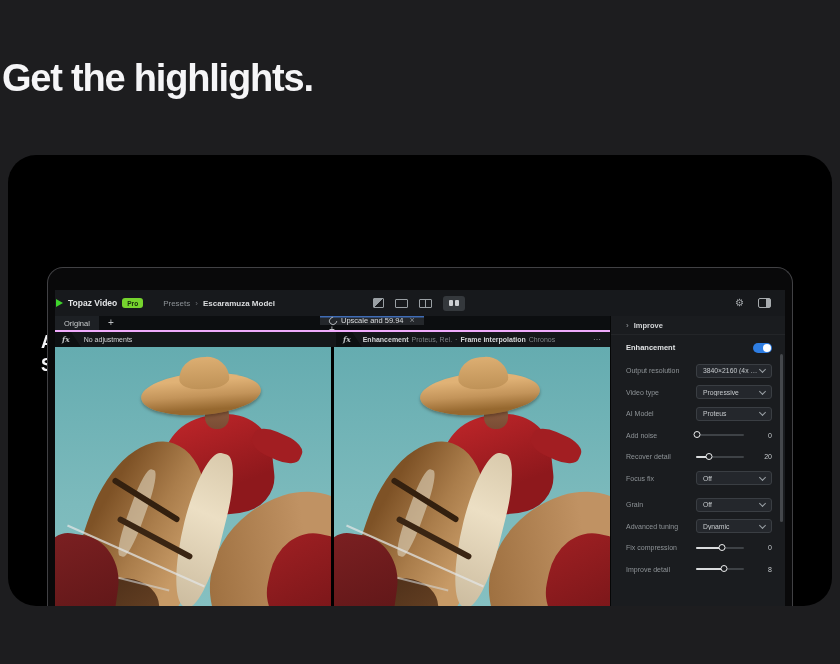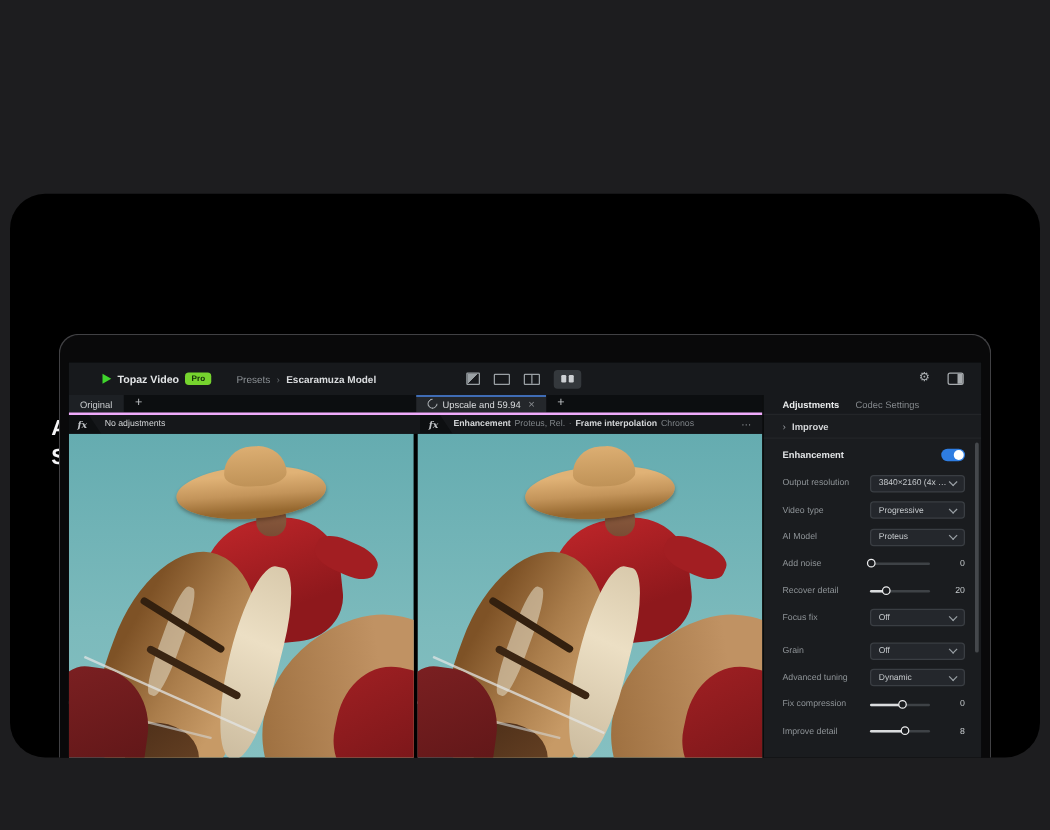--- a/index.html
+++ b/index.html
@@ -12,21 +12,21 @@
         border-radius:28px;overflow:hidden;}
   .card-text{position:absolute;left:33px;top:176px;margin:0;font-size:17.5px;font-weight:700;
              line-height:23px;color:#f5f5f7;letter-spacing:.1px;}
   
   .device{position:absolute;left:39px;top:112px;width:746px;height:340px;background:#09090a;
           border:1px solid #414144;border-bottom:none;border-radius:16px 16px 0 0;box-sizing:border-box;}
   .screen{position:absolute;left:7px;right:7px;top:22px;bottom:0;background:#0f1113;overflow:hidden;
           font-size:8px;color:#c9ccce;}
   
   .topbar{position:relative;height:26px;background:#17191c;display:flex;align-items:center;}
-  .brand{display:flex;align-items:center;gap:5px;padding-left:27px;}
+  .brand{display:flex;align-items:center;gap:5px;padding-left:1px;}
   .play-logo{width:0;height:0;border-left:7px solid #3fd42c;border-top:4.5px solid transparent;
              border-bottom:4.5px solid transparent;}
   .app-name{font-size:8.5px;color:#e2e4e6;font-weight:700;}
   .pro-badge{background:#76d42e;color:#142b0a;font-size:6.5px;font-weight:700;
              padding:1.5px 5px;border-radius:3px;}
   .breadcrumb{display:flex;align-items:center;gap:5px;margin-left:20px;font-size:8px;}
   .bc-root{color:#8d9296;}
   .bc-sep{color:#6a6e72;}
   .bc-current{color:#dadcde;font-weight:700;}
   .viewmodes{position:absolute;left:318px;top:0;height:100%;display:flex;align-items:center;gap:11px;}
@@ -42,21 +42,21 @@
   .gear{font-size:10px;color:#a7abae;line-height:1;}
   .panel-toggle{width:11px;height:8px;border:1px solid #a7abae;border-radius:2px;position:relative;}
   .panel-toggle::after{content:"";position:absolute;right:0;top:0;width:4px;height:8px;background:#a7abae;}
   
   .main{display:flex;height:calc(100% - 26px);}
   .viewer{width:555px;display:flex;flex-direction:column;position:relative;}
   
   .tabsbar{height:14px;background:#0c0e10;position:relative;flex:none;}
   .tabgroup{position:absolute;top:0;height:14px;display:flex;align-items:stretch;}
   .tg-left{left:0;}
-  .tg-right{left:278px;}
+  .tg-right{left:265px;flex-direction:column;}
   .tab{display:flex;align-items:center;gap:4px;padding:0 9px;font-size:7.5px;color:#c9ccce;}
   .tab-original{background:#1d2024;}
   .tab-upscale{background:#24272b;box-shadow:inset 0 1.5px 0 #3f6cb5;color:#dcdee0;}
   .upscale-icon{width:6px;height:6px;border:1px solid #a6abaf;border-top-color:transparent;
                 border-radius:50%;transform:rotate(45deg);}
   .tab-close{color:#8a8e92;font-size:9px;line-height:1;margin-left:2px;}
   .tab-plus{width:24px;display:flex;align-items:center;justify-content:center;color:#c0c3c6;
             font-size:10px;line-height:1;}
   
   .fxbar{height:15px;background:#15171a;position:relative;flex:none;border-top:2px solid #f0abfc;}
@@ -137,20 +137,21 @@
   .sl-fill{position:absolute;top:3px;left:0;height:2px;background:#dadcde;border-radius:1px;}
   .sl-knob{position:absolute;top:0;width:7px;height:7px;border:1.5px solid #ecedee;border-radius:50%;
            background:#1a1c1f;transform:translateX(-50%);box-sizing:border-box;}
   .sl-val{margin-left:auto;width:22px;text-align:right;font-size:7px;color:#c6cacd;}
   .pscrollbar{position:absolute;right:2px;top:38px;width:3px;height:168px;background:#45484c;border-radius:2px;}
 </style>
 </head>
 <body>
 
 <div class="stage">
+  <h1 class="heading">Get the highlights.</h1>
 
   <section class="card">
     <p class="card-text"><span>A powerful platform for artificial intelligence.</span><br><span>Smart to the core.</span></p>
 
     <div class="device">
       <div class="screen">
 
         <div class="topbar">
           <div class="brand">
             <span class="play-logo"></span>
@@ -256,24 +257,20 @@
                   <span class="s-chain2"></span>
                   <span class="s-corner"></span>
                   <span class="s-brim"></span>
                   <span class="s-crown"></span>
                 </div>
               </div>
             </div>
           </div>
 
           <div class="panel">
-            <div class="panel-tabs">
-              <span class="ptab-active">Adjustments</span>
-              <span class="ptab">Codec Settings</span>
-            </div>
             <div class="presets-row">
               <span class="presets-chev">›</span>
               <span>Improve</span>
             </div>
             <div class="enh-row">
               <span class="enh-label">Enhancement</span>
               <span class="toggle"></span>
             </div>
 
             <div class="ctrl-list">

